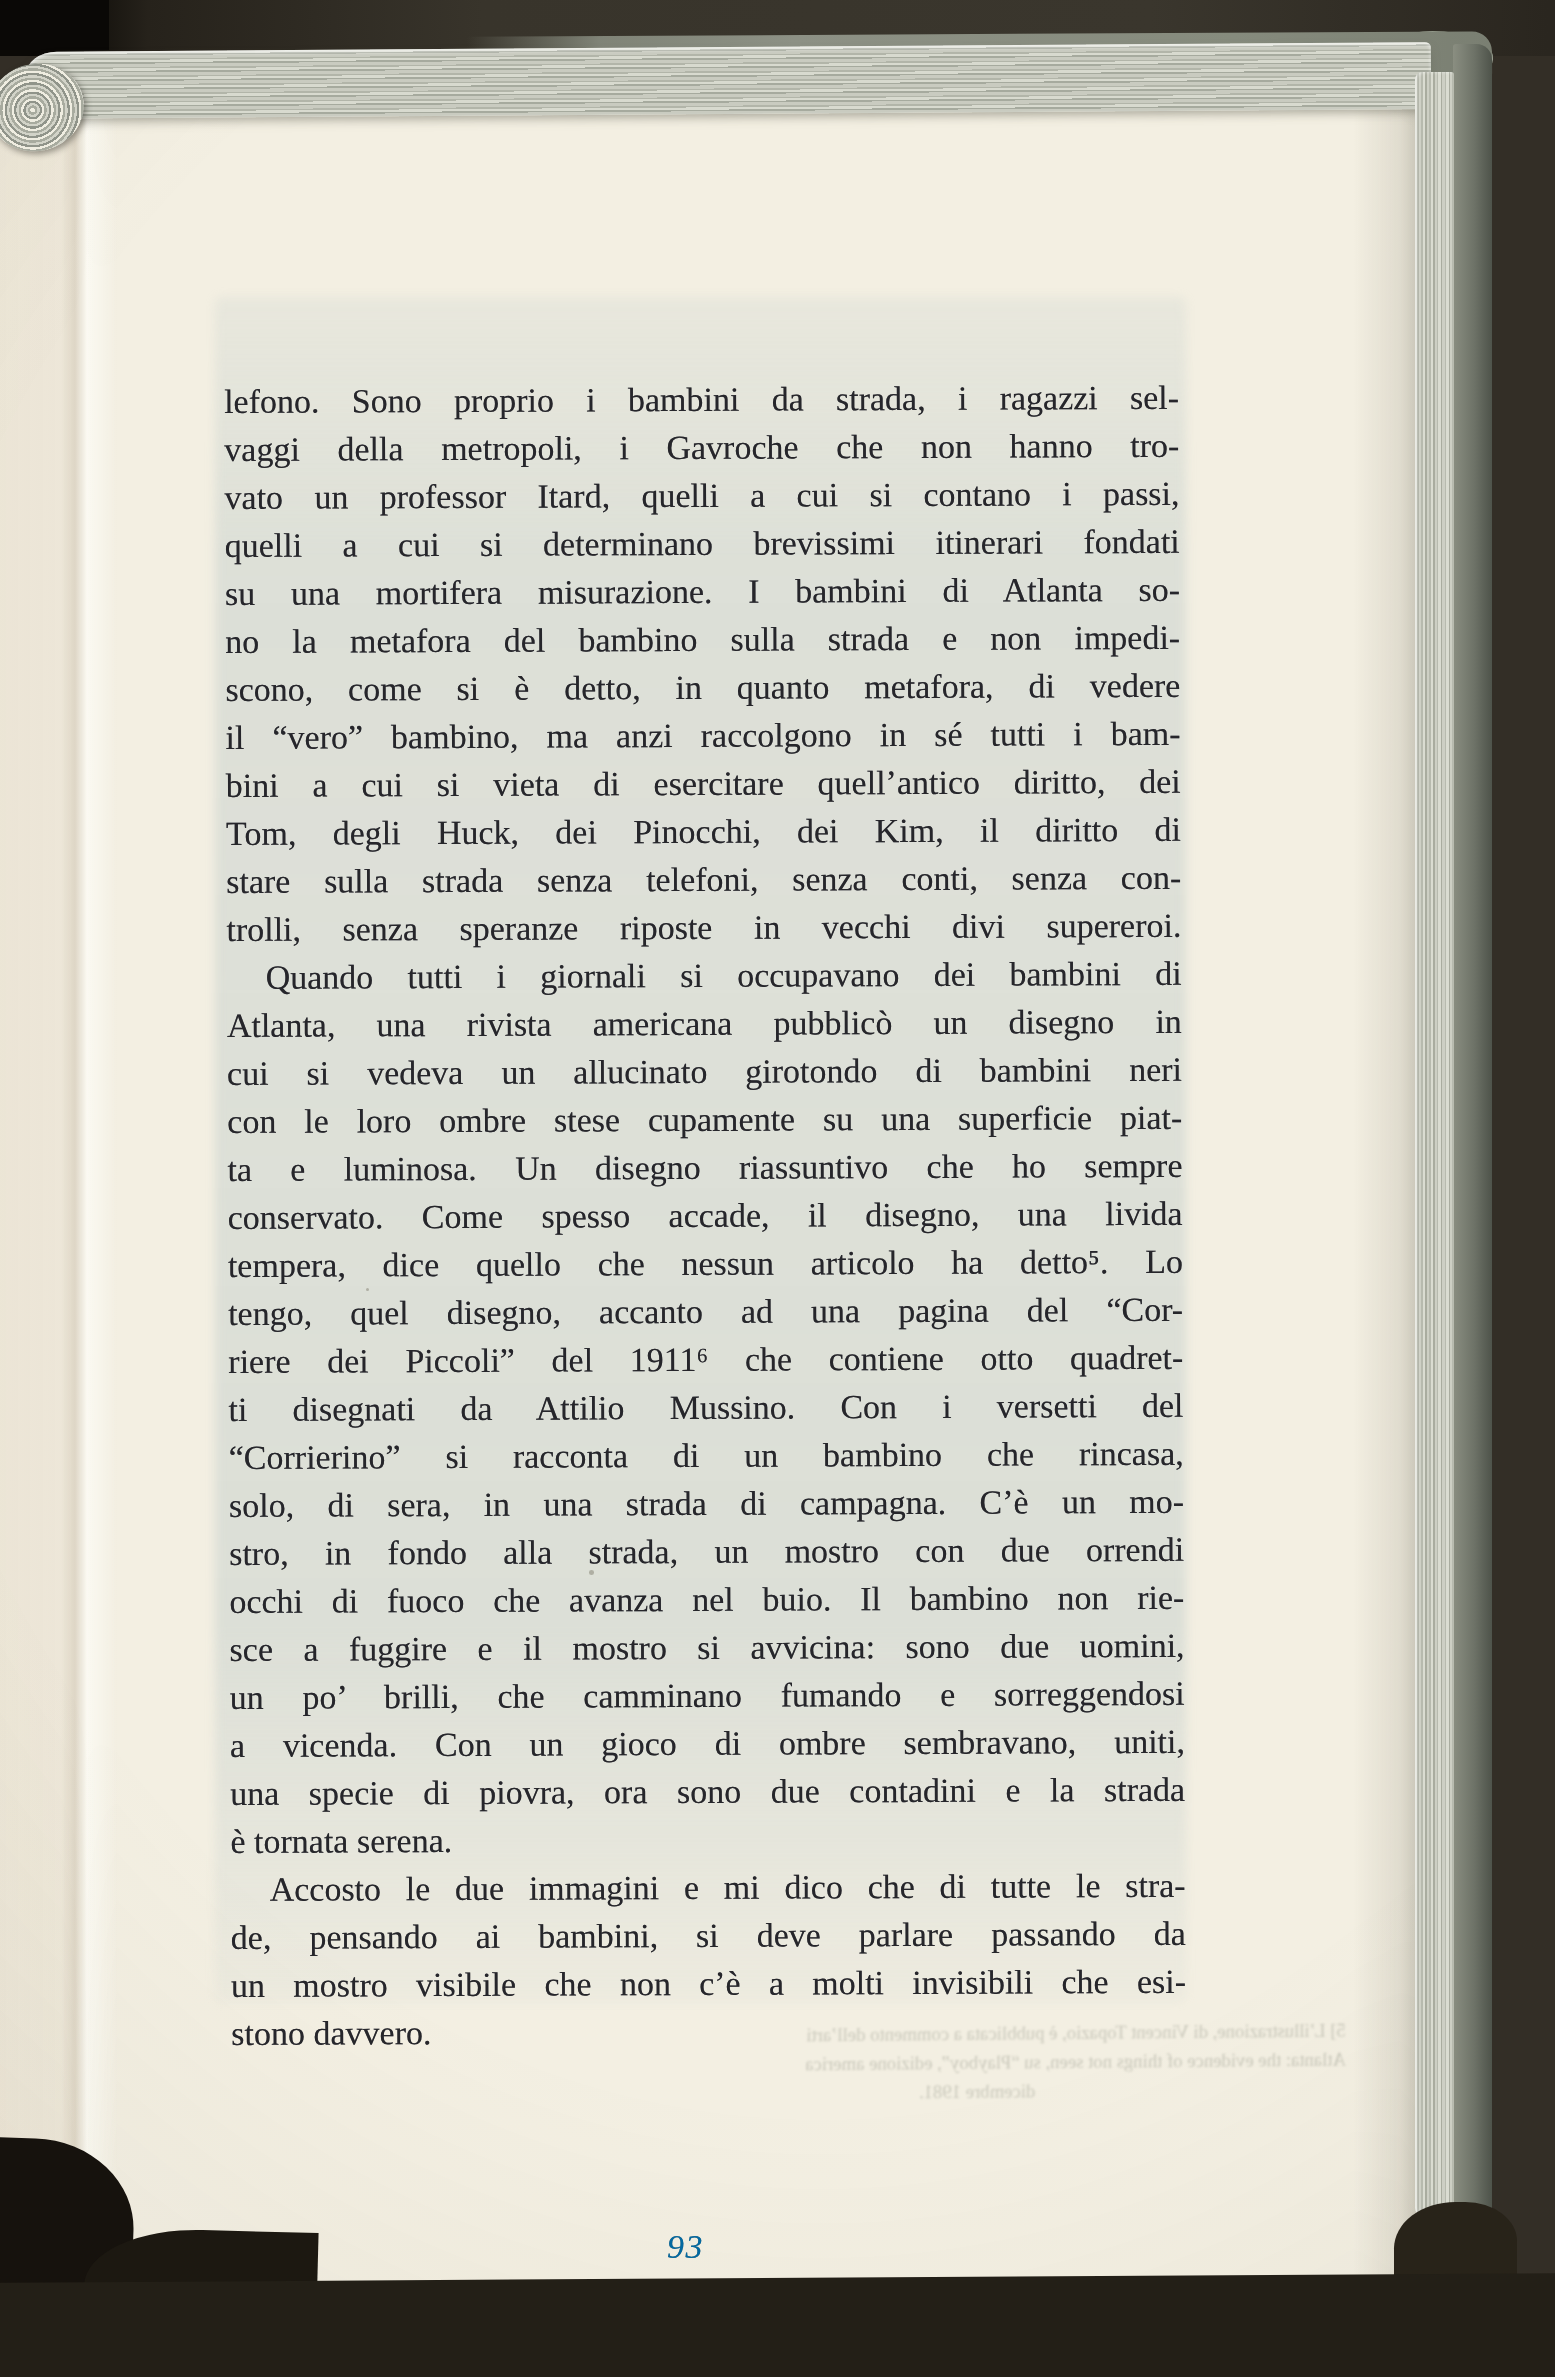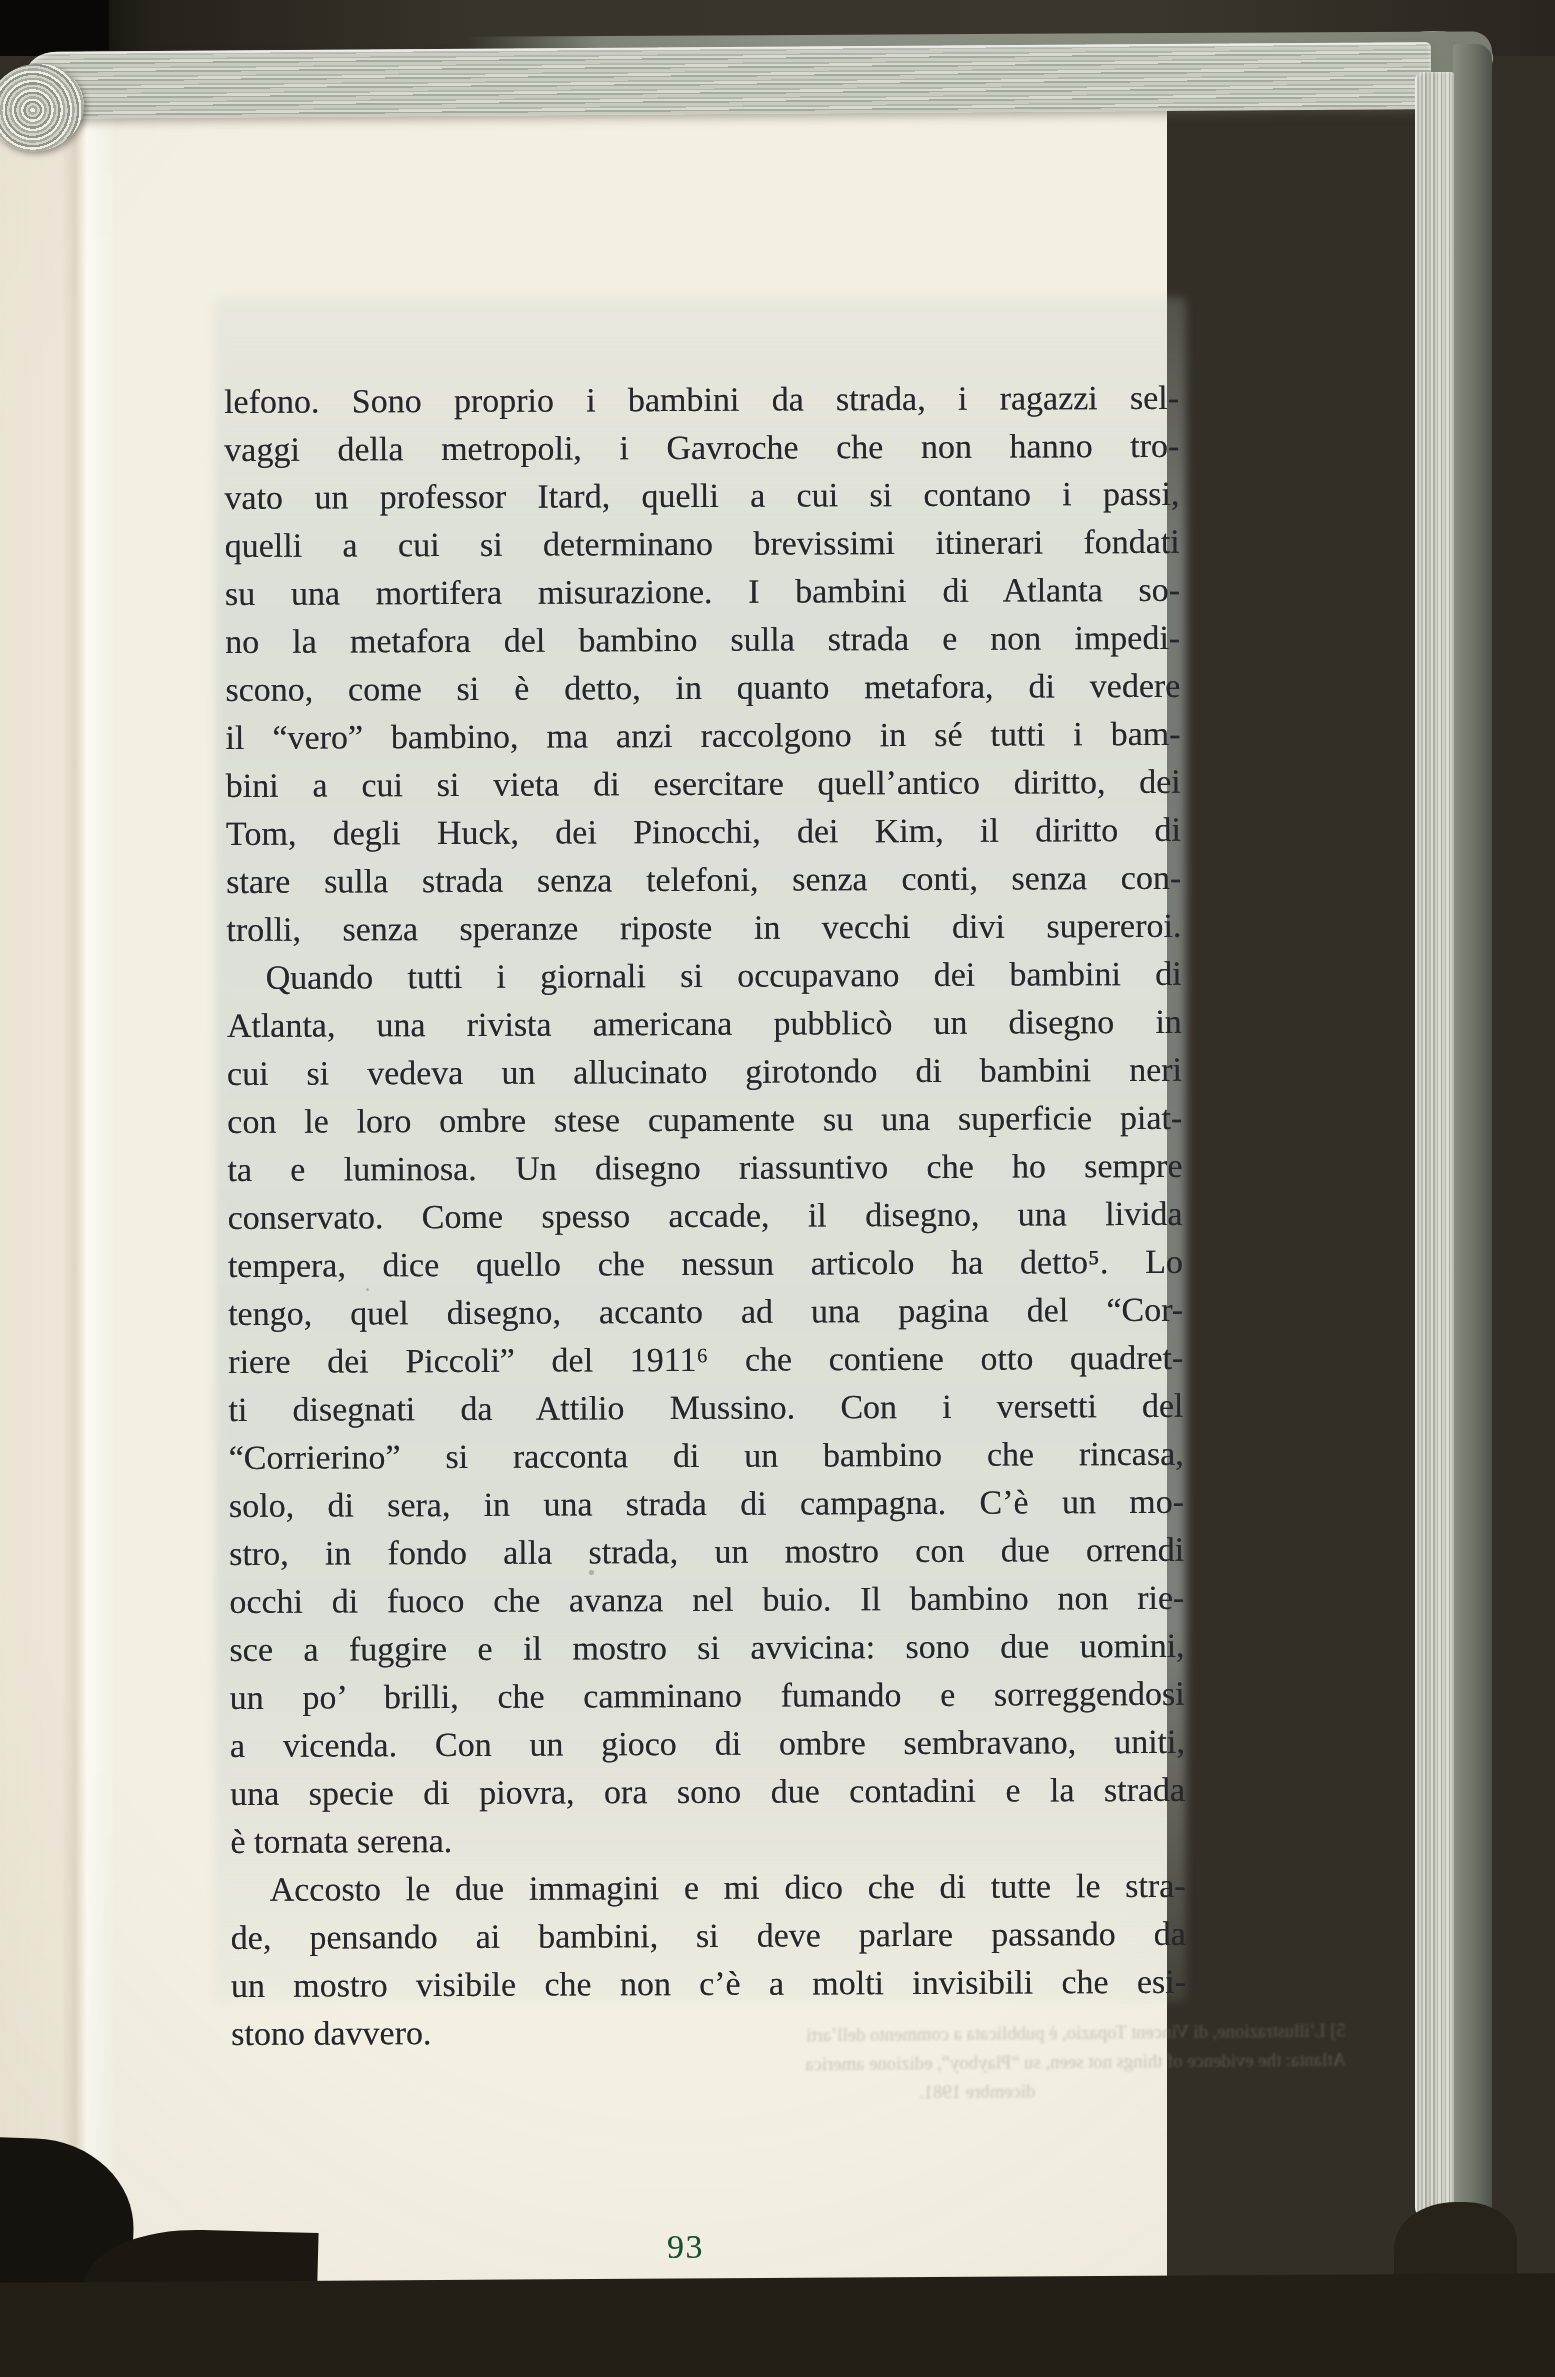--- a/index.html
+++ b/index.html
@@ -31,21 +31,21 @@
   .edge-right{position:absolute;left:1415px;top:72px;width:39px;height:2145px;
             background:repeating-linear-gradient(90deg,#dadcd1 0 2.3px,#a9ac9f 2.3px 3.9px,#cdcfc4 3.9px 6.2px,#b7baae 6.2px 7.8px);
             border-radius:7.8px 3.1px 3.1px 9.3px;
             box-shadow:inset 2.3px 0 3.9px rgba(255,255,255,.5);}
   .curl-loop{position:absolute;left:-12.4px;top:64px;width:96px;height:87px;border-radius:50%;
             background:repeating-radial-gradient(circle at 46% 52%,#efede1 0 2.3px,#a8ab9f 2.3px 4.7px,#d2d3c8 4.7px 7px,#90948a 7px 9.3px);
             transform:rotate(-14deg);
             box-shadow:1.6px 3.1px 6.2px rgba(40,38,30,.45);}
 
   
-  .page{position:absolute;left:0;top:75px;width:1167px;height:2216px;
+  .page{position:absolute;left:0;top:75px;width:1417px;height:2216px;
         background:#f3efe2;border-radius:47px 7.8px 0 0 / 39px 6.2px 0 0;}
   .page-shading{position:absolute;inset:0;border-radius:inherit;
         background:
           radial-gradient(120% 90% at 58% 42%, rgba(255,255,255,0) 55%, rgba(125,118,96,.10) 100%),
           linear-gradient(90deg, rgba(185,160,130,.12) 0px, rgba(185,160,130,.10) 61px, rgba(150,128,100,.22) 75px, rgba(255,255,250,.65) 87px, rgba(255,255,250,0) 117px),
           linear-gradient(90deg, rgba(0,0,0,0) 1353px, rgba(110,105,88,.14) 1400px, rgba(88,86,70,.26) 1417px);}
   .haze{position:absolute;left:215px;top:222px;width:971px;height:1705px;border-radius:7.8px;
         background:linear-gradient(180deg, rgba(195,206,203,.22) 0px, rgba(195,206,203,.46) 257px, rgba(197,207,204,.50) 78%, rgba(197,207,204,.12) 100%);
         filter:blur(4.7px);}
 
@@ -54,21 +54,21 @@
              transform:rotate(-0.25deg);transform-origin:left top;
              color:#26262b;font-size:34px;line-height:48px;
              text-shadow:0 0 0.5px rgba(35,35,45,.55);}
   .para{margin:0;}
   .line{text-align:justify;text-align-last:justify;height:48px;overflow:visible;white-space:normal;}
   .line.last{text-align-last:left;}
   .line.indent{text-indent:39px;}
 
   
   .pagenum{position:absolute;left:667px;top:2153px;width:93px;
-           font-size:34px;color:#14532d;letter-spacing:1.6px;
+           font-style:italic;font-size:34px;color:#0369a1;letter-spacing:1.6px;
            text-shadow:0 0 0.4px rgba(50,50,45,.5);}
 
   
   .bleed{position:absolute;left:806px;top:1943px;width:540px;
          transform:scaleX(-1) rotate(0.5deg);
          opacity:.42;filter:blur(1.1px);
          color:#8f9184;font-size:18.7px;line-height:29px;}
   .bleed-line{white-space:nowrap;overflow:hidden;}
   .bleed-line:nth-child(3){text-indent:311px;}
 

